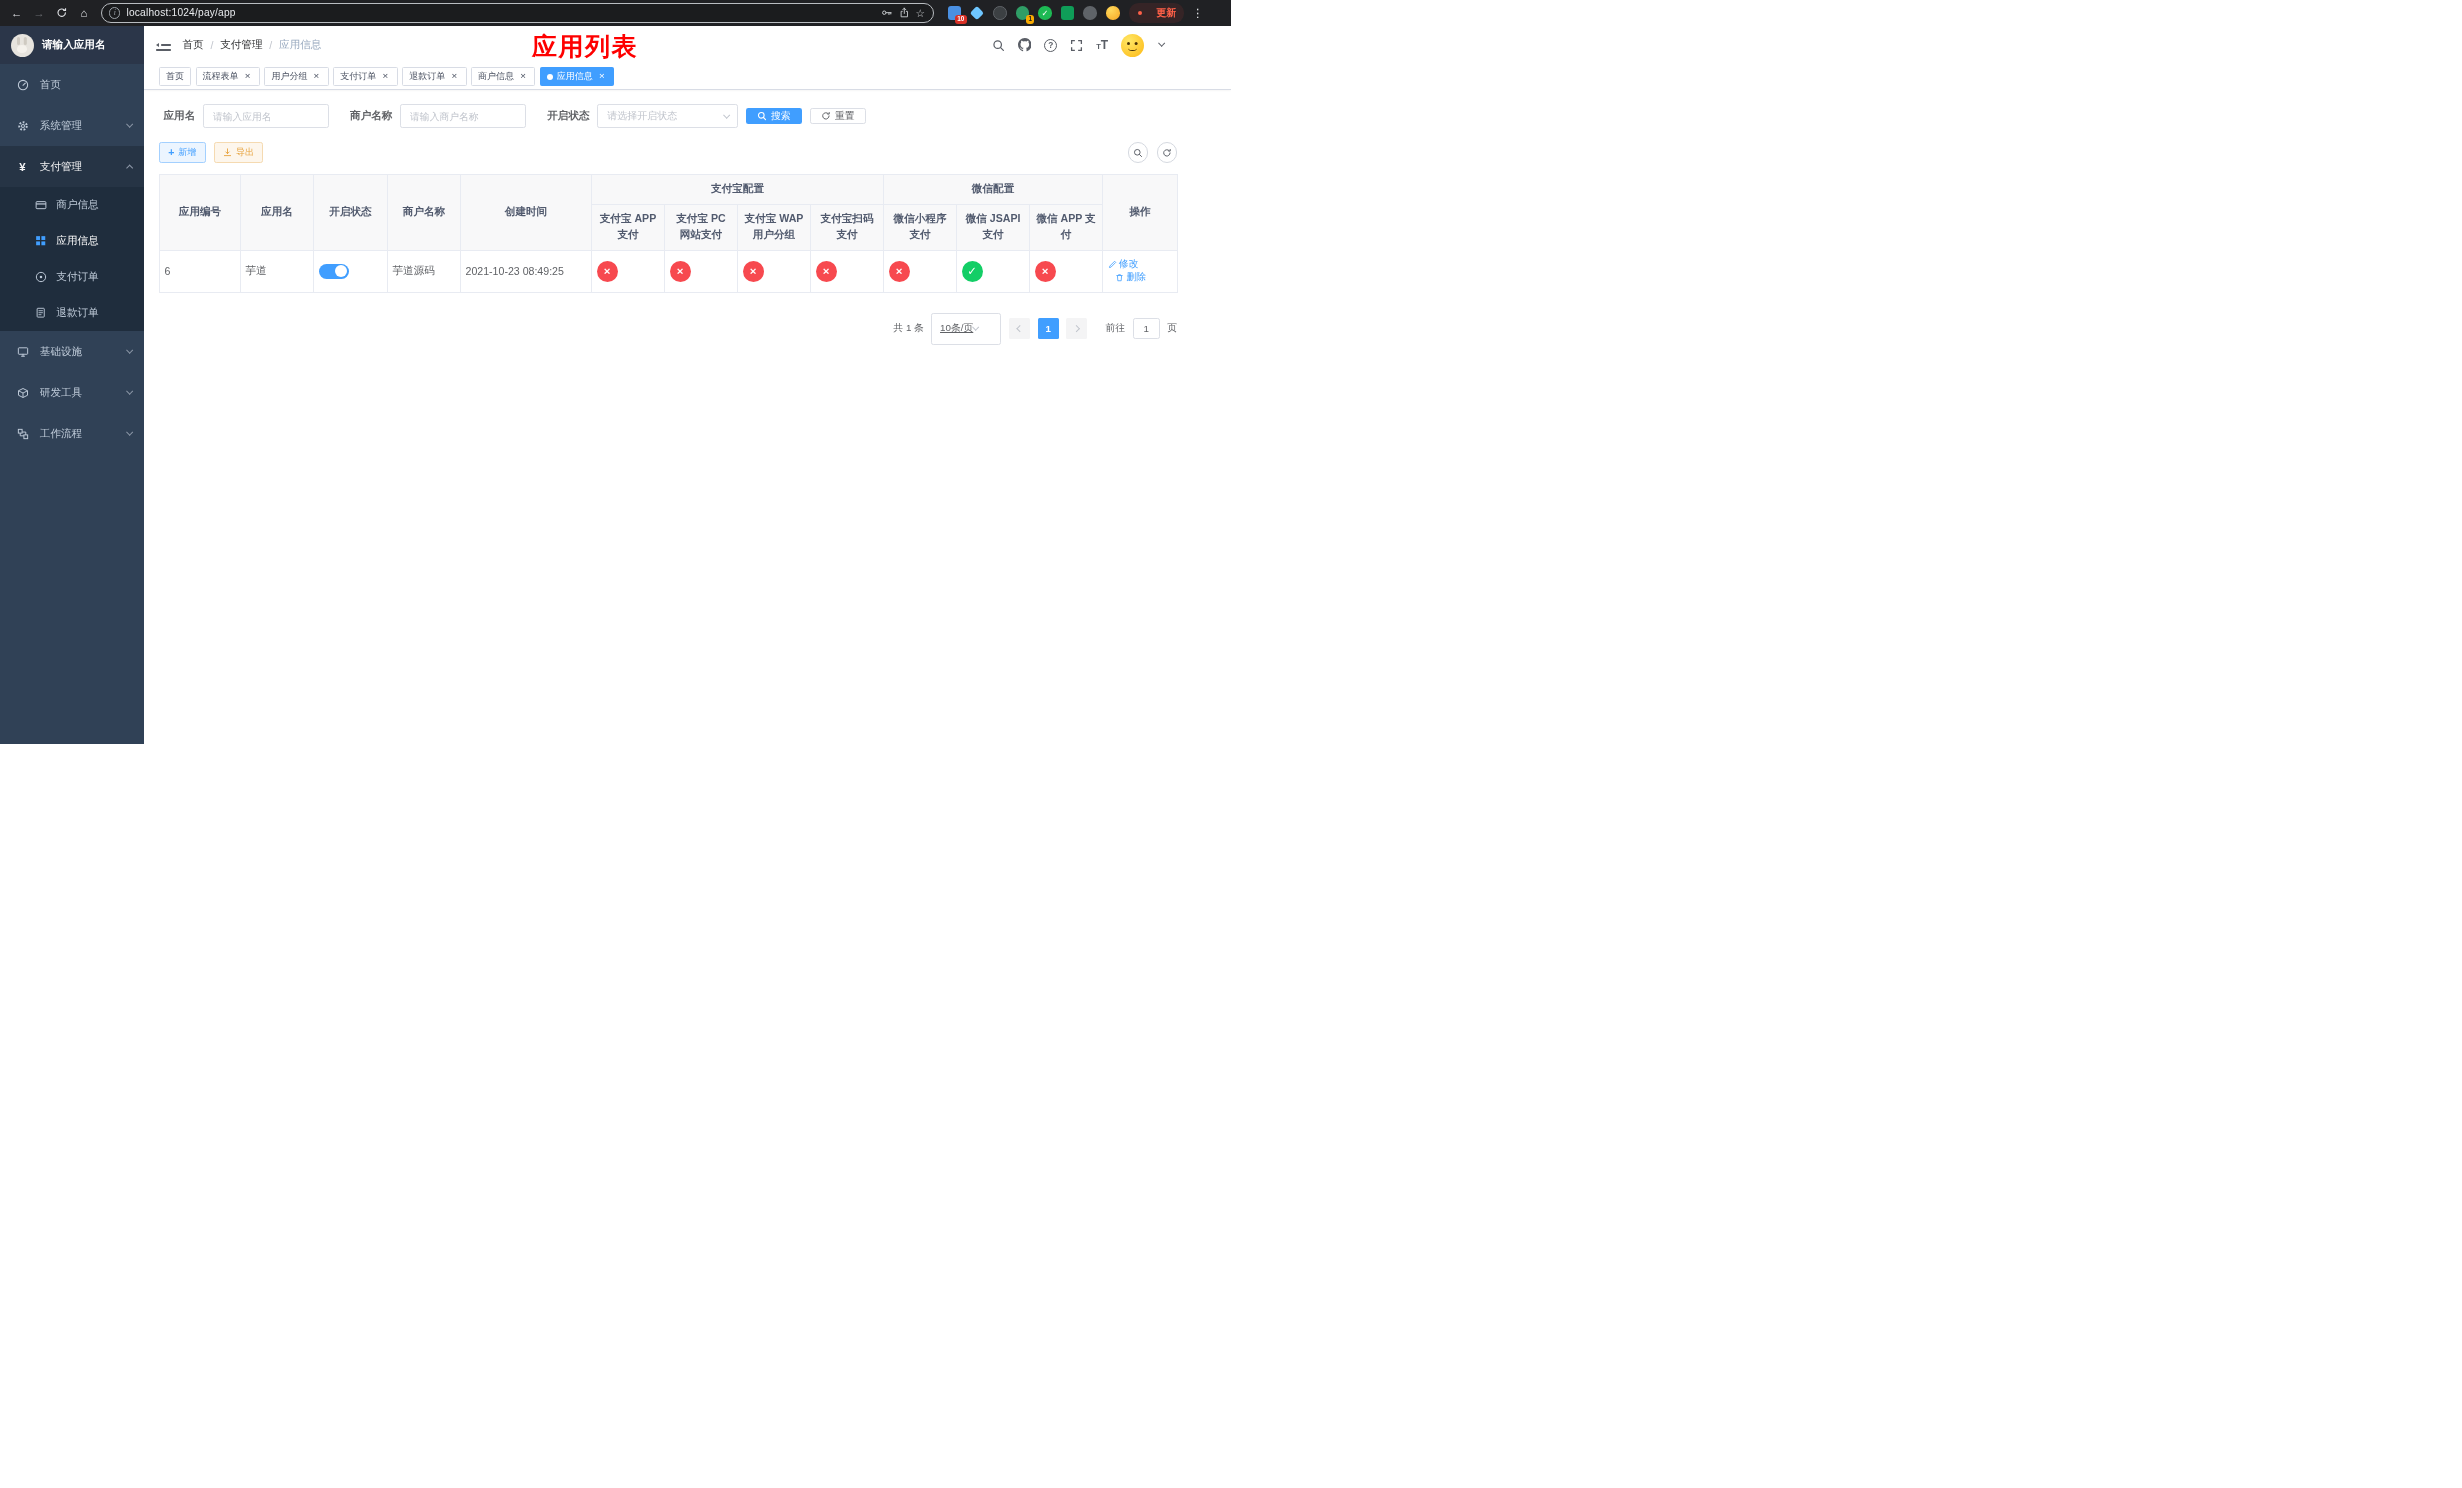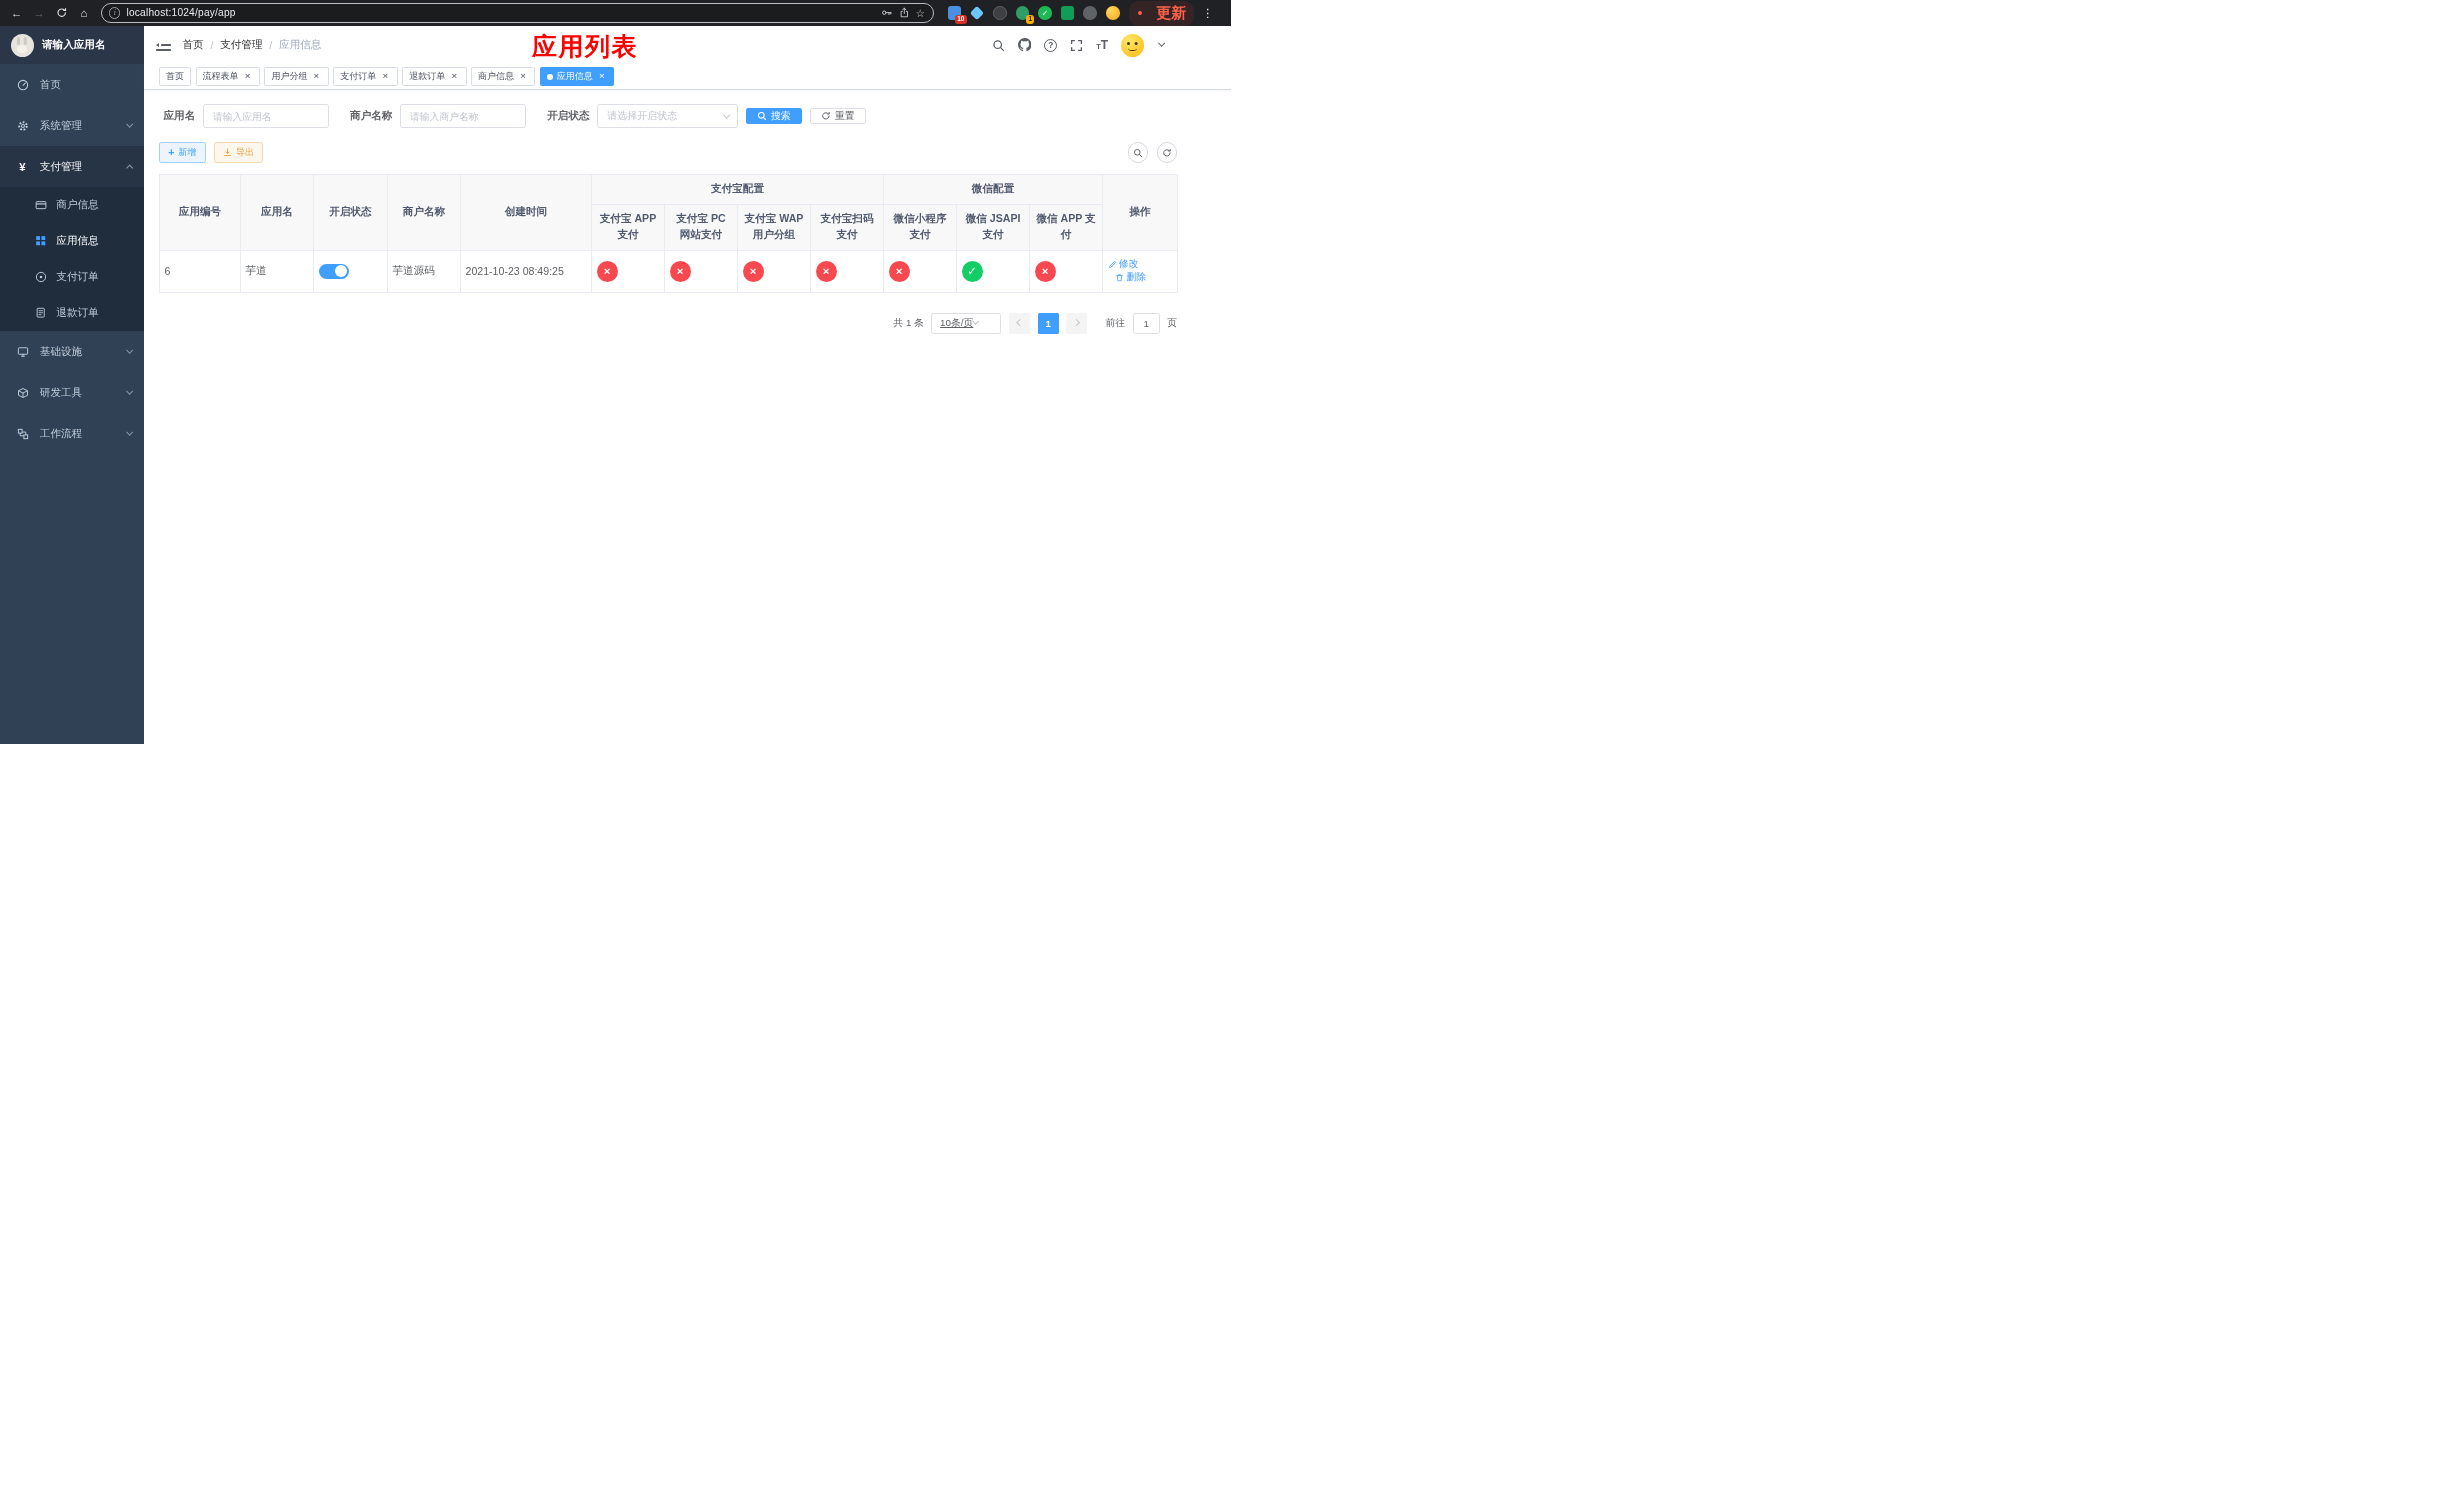--- a/index.html
+++ b/index.html
@@ -20,21 +20,21 @@
   .omni-url{flex:1;color:#e8eaed;font-size:10.2px;letter-spacing:0.2px;white-space:nowrap;overflow:hidden;}
   .omni-ico{color:#c7cacd;display:flex;align-items:center;cursor:pointer;flex-shrink:0;}
   .ext-row{display:flex;align-items:center;gap:7.6px;padding:0 7.6px;}
   .ext{width:15px;height:15px;position:relative;cursor:pointer;display:flex;align-items:center;justify-content:center;flex-shrink:0;}
   .ext .shape{width:13.6px;height:13.6px;border-radius:50%;}
   .ext .square{border-radius:3px;}
   .ext .diamond{width:9.8px;height:9.8px;transform:rotate(45deg);border-radius:2.3px;}
   .ext .check{color:#fff;font-size:8.3px;font-weight:700;position:absolute;}
   .badge{position:absolute;bottom:-3px;right:-4.5px;background:#d93025;color:#fff;font-size:6.4px;padding:0 2.3px;border-radius:3px;line-height:8.3px;font-weight:700;}
   .badge.yellow{background:#f9ab00;color:#202124;}
-  .update-chip{display:flex;align-items:center;gap:14px;color:#ff6048;font-size:15px;font-weight:600;background:rgba(244,67,54,.10);padding:3px 8.3px;border-radius:9.8px;cursor:pointer;flex-shrink:0;}
+  .update-chip{display:flex;align-items:center;gap:14px;color:#ff6048;font-size:10px;font-weight:600;background:rgba(244,67,54,.10);padding:3px 8.3px;border-radius:9.8px;cursor:pointer;flex-shrink:0;}
   .update-dot{width:4.5px;height:4.5px;border-radius:50%;background:#ff6048;}
   .menu-dots{color:#e8eaed;font-size:11.4px;padding:0 6px;cursor:pointer;}
 
   
   .app{position:absolute;top:26px;left:0;right:0;bottom:0;display:flex;}
   .sidebar{width:144px;background:var(--sidebar-bg);flex-shrink:0;color:var(--sidebar-text);}
   .logo{height:38px;display:flex;align-items:center;gap:7.6px;padding-left:11.4px;background:#2b3649;}
   .rabbit{width:23px;height:23px;border-radius:50%;background:#e7e4de;position:relative;flex-shrink:0;}
   .rabbit::before{content:"";position:absolute;left:5.3px;top:3px;width:3.8px;height:8.3px;border-radius:3px;background:#cfcac1;box-shadow:6.8px 0 0 #cfcac1;}
   .rabbit::after{content:"";position:absolute;left:6px;bottom:3.8px;width:9.8px;height:7.6px;border-radius:50%;background:#f5f2ec;}
@@ -114,21 +114,21 @@
   .status-ico.ok{background:var(--success);}
   .switch{width:30px;height:15px;border-radius:7.6px;background:#dcdfe6;position:relative;display:inline-block;cursor:pointer;vertical-align:middle;}
   .switch.on{background:var(--primary);}
   .switch::after{content:"";position:absolute;left:1.5px;top:1.5px;width:12px;height:12px;border-radius:50%;background:#fff;}
   .switch.on::after{left:auto;right:1.5px;}
   .link{color:var(--primary);font-size:9.8px;display:inline-flex;align-items:center;gap:2.3px;cursor:pointer;white-space:nowrap;}
   .link + .link{margin-left:7.6px;}
 
   
   .pagination{width:1018px;display:flex;align-items:center;justify-content:flex-end;margin-top:19.7px;font-size:9.8px;color:#606266;gap:7.6px;}
-  .page-size{width:70px;height:21px;border:0.8px solid #dcdfe6;border-radius:2.3px;display:flex;align-items:center;padding:0 6px 0 7.6px;color:#606266;cursor:pointer;text-decoration:underline;}
+  .page-size{width:70px;height:32px;border:0.8px solid #dcdfe6;border-radius:2.3px;display:flex;align-items:center;padding:0 6px 0 7.6px;color:#606266;cursor:pointer;text-decoration:underline;}
   .pg-btn{width:21px;height:21px;background:#f4f4f5;border:none;border-radius:1.5px;display:flex;align-items:center;justify-content:center;color:#c0c4cc;cursor:pointer;}
   .pg-num{min-width:21px;height:21px;background:var(--primary);color:#fff;border:none;border-radius:1.5px;display:flex;align-items:center;justify-content:center;font-weight:600;font-size:9.8px;cursor:pointer;}
   .goto-input{width:27px;height:21px;border:0.8px solid #dcdfe6;border-radius:2.3px;text-align:center;font-size:9.8px;color:#606266;outline:none;font-family:inherit;}
 
   .cv{width:5.3px;height:5.3px;border-right:1.1px solid currentColor;border-bottom:1.1px solid currentColor;display:inline-block;flex-shrink:0;}
   .cv.down{transform:rotate(45deg) translate(-0.8px,-0.8px);}
   .cv.up{transform:rotate(-135deg) translate(-0.8px,-0.8px);}
   .cv.left{transform:rotate(135deg);}
   .cv.right{transform:rotate(-45deg);}
   svg{display:block;}

